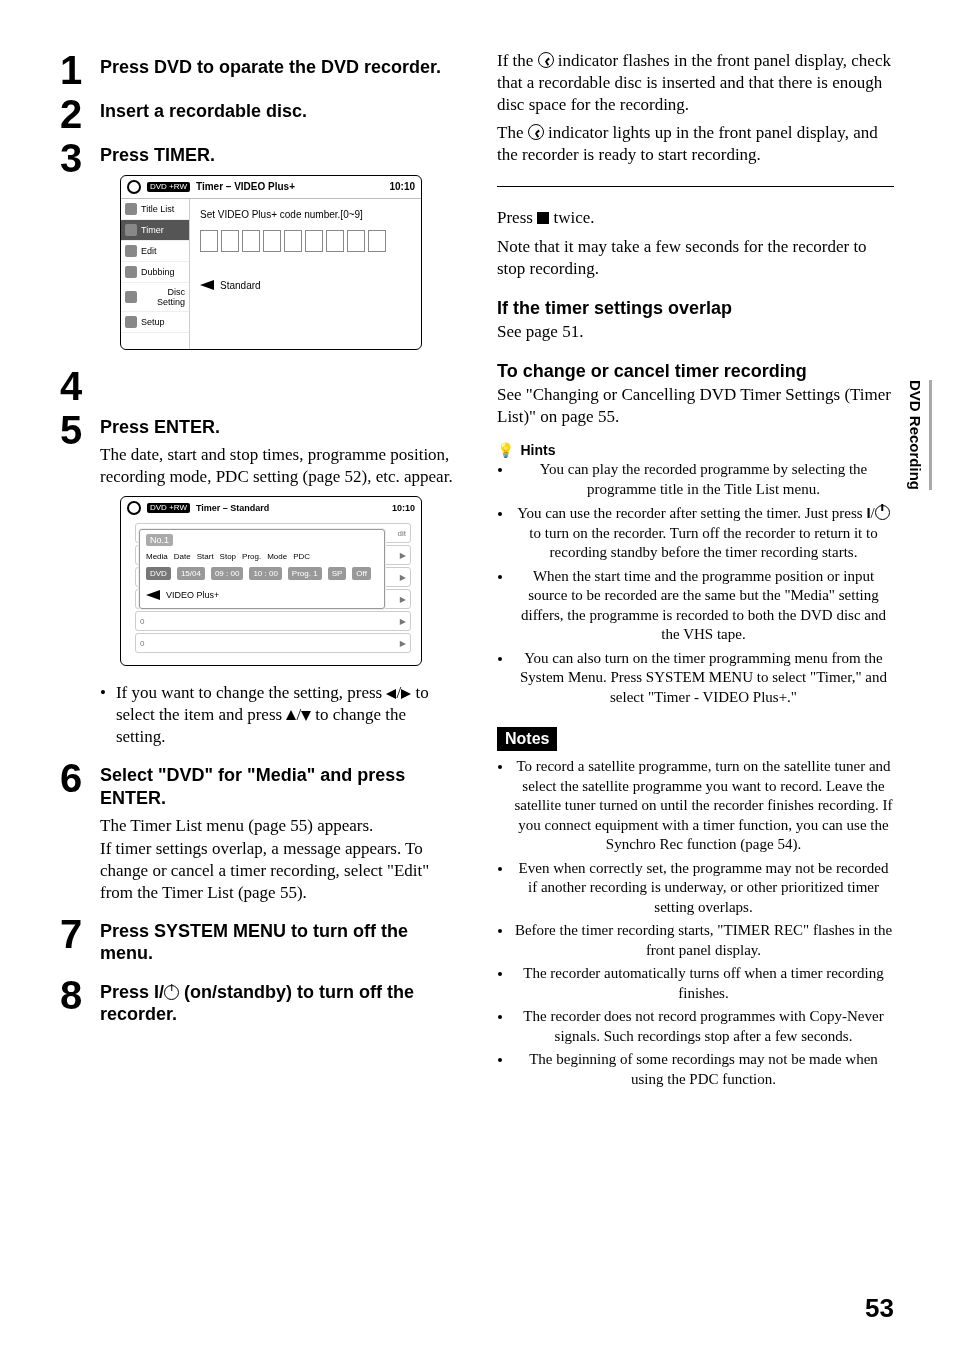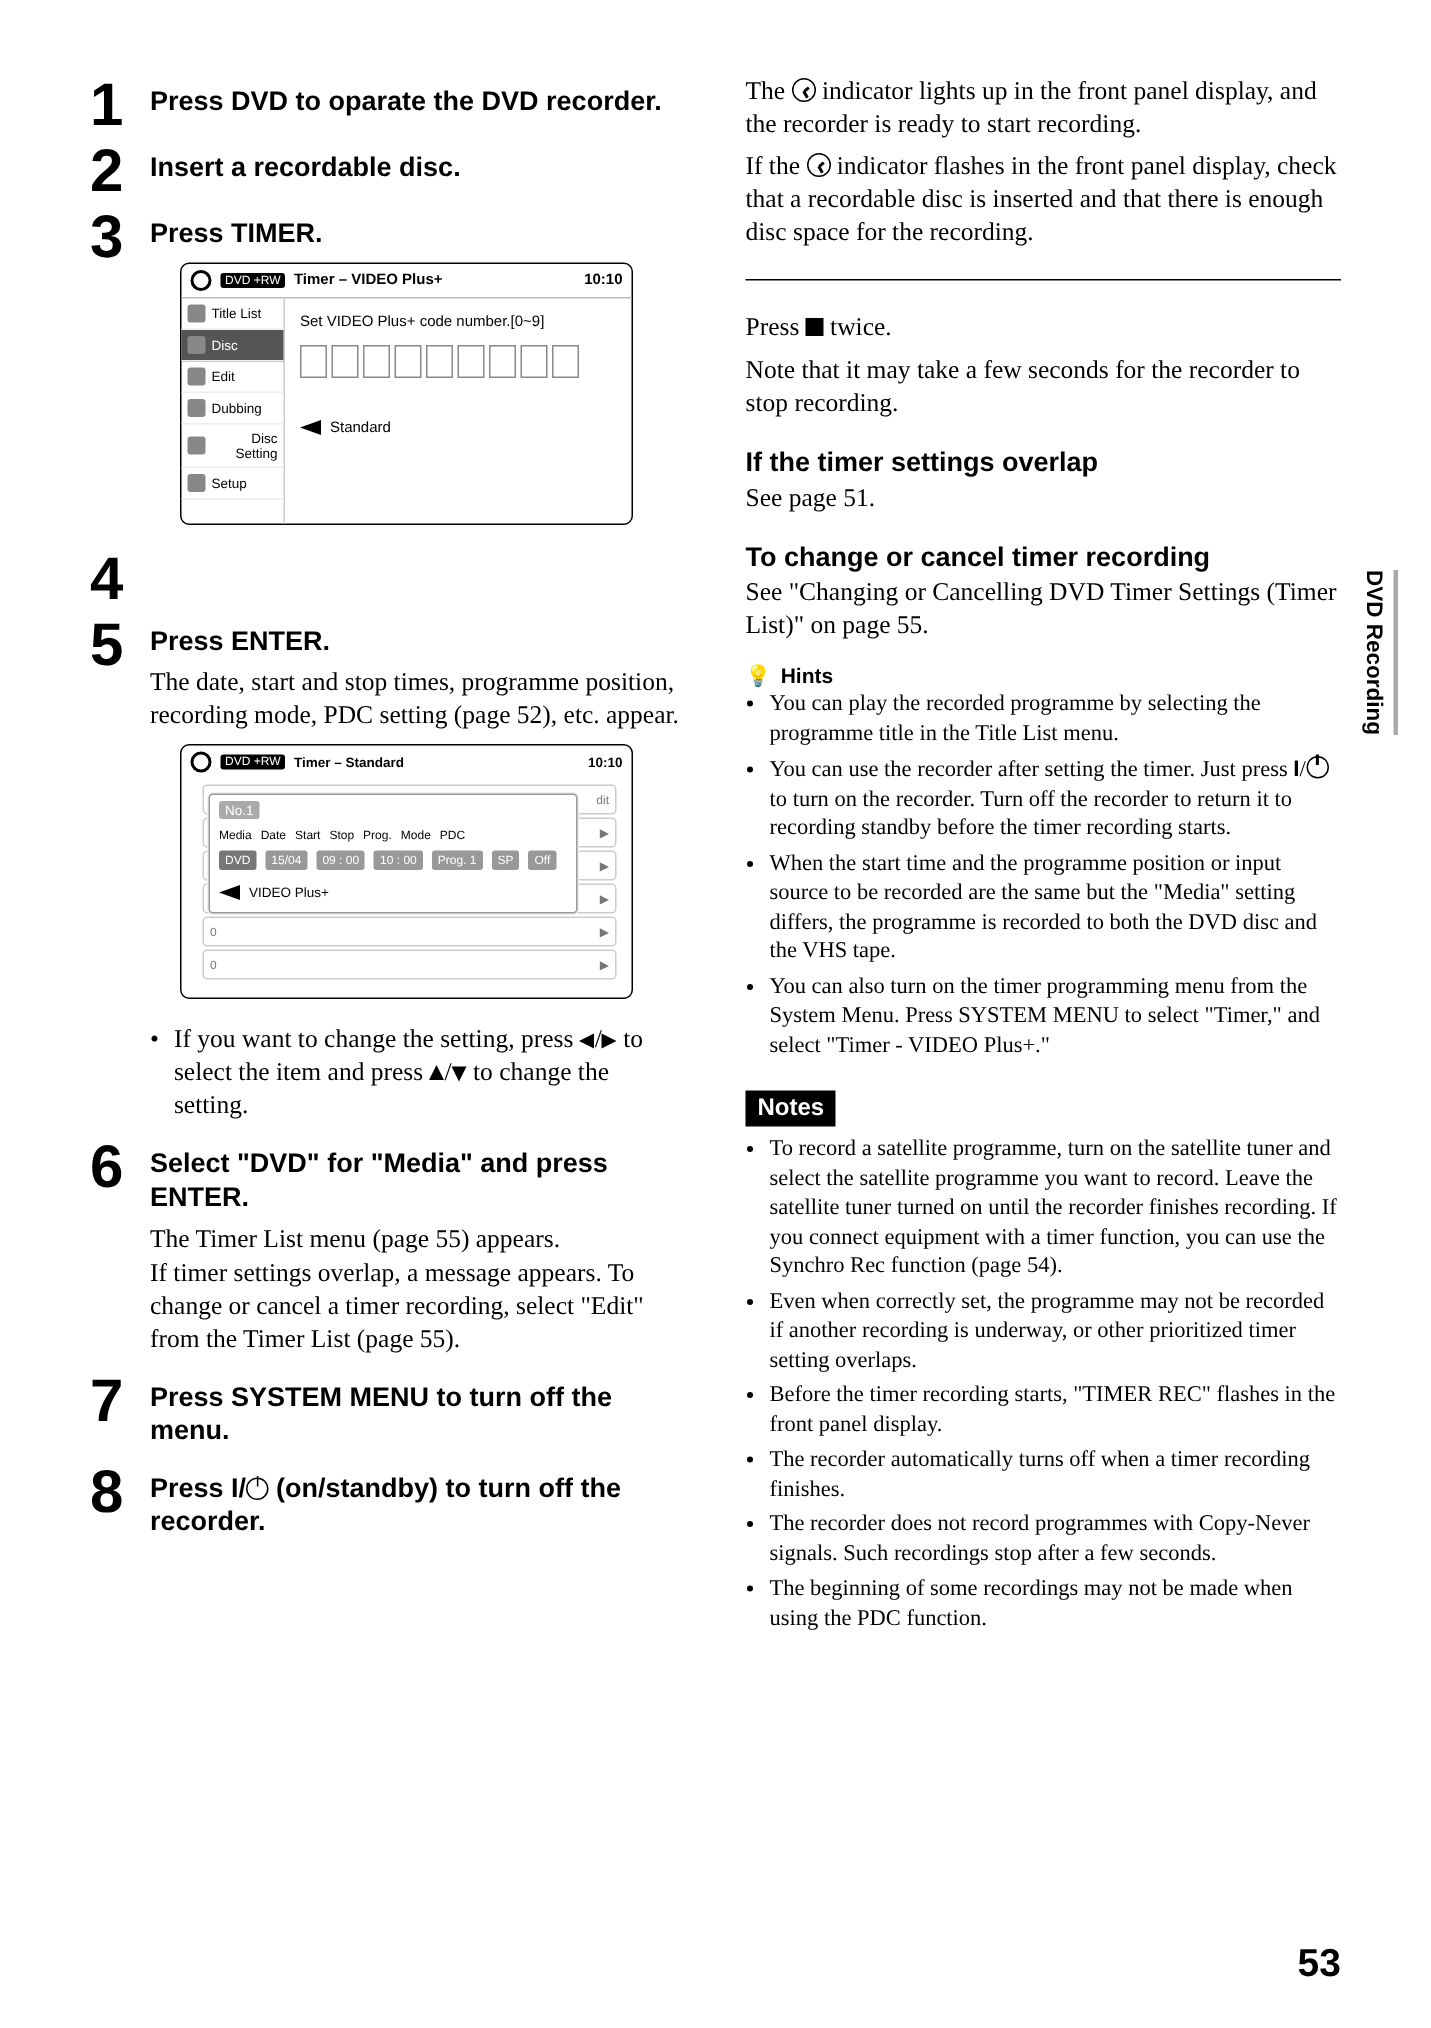--- a/index.html
+++ b/index.html
@@ -352,20 +352,21 @@
     gap: 6px;
   }
   .bulb {
     font-size: 14px;
   }
   ul.small {
     margin: 0;
     padding-left: 16px;
     font-size: 15px;
     line-height: 1.3;
+    text-align: center;
   }
   ul.small li {
     margin-bottom: 4px;
   }
   .notes-badge {
     display: inline-block;
     background: #000;
     color: #fff;
     font-family: Arial, Helvetica, sans-serif;
     font-weight: bold;
@@ -441,21 +442,21 @@
               <span class="time">10:10</span>
             </div>
             <div class="osd-body">
               <div class="osd-nav">
                 <div class="navitem">
                     <span class="navicon"></span>
                     <span>Title List</span>
                   </div>
                 <div class="navitem sel">
                     <span class="navicon"></span>
-                    <span>Disc</span>
+                    <span>Timer</span>
                   </div>
                 <div class="navitem">
                     <span class="navicon"></span>
                     <span>Edit</span>
                   </div>
                 <div class="navitem">
                     <span class="navicon"></span>
                     <span>Dubbing</span>
                   </div>
                 <div class="navitem">
@@ -595,24 +596,24 @@
             <span>Press </span><span class="istick">I</span>/<span class="power-glyph"></span><span> (on/standby) to turn off the recorder.</span>
           </p>
         </div>
       </div>
 
     </div>
 
     <div class="col rcol">
 
       <p>
-        <span>The </span><span class="clock-glyph"></span><span> indicator lights up in the front panel display, and the recorder is ready to start recording.</span>
+        <span>If the </span><span class="clock-glyph"></span><span> indicator flashes in the front panel display, check that a recordable disc is inserted and that there is enough disc space for the recording.</span>
       </p>
       <p>
-        <span>If the </span><span class="clock-glyph"></span><span> indicator flashes in the front panel display, check that a recordable disc is inserted and that there is enough disc space for the recording.</span>
+        <span>The </span><span class="clock-glyph"></span><span> indicator lights up in the front panel display, and the recorder is ready to start recording.</span>
       </p>
 
       <hr class="sep">
 
       <p>
         <span>Press </span><span class="stop-sq"></span><span> twice.</span>
       </p>
       <p>Note that it may take a few seconds for the recorder to stop recording.</p>
 
       <h3 class="sub">If the timer settings overlap</h3>

